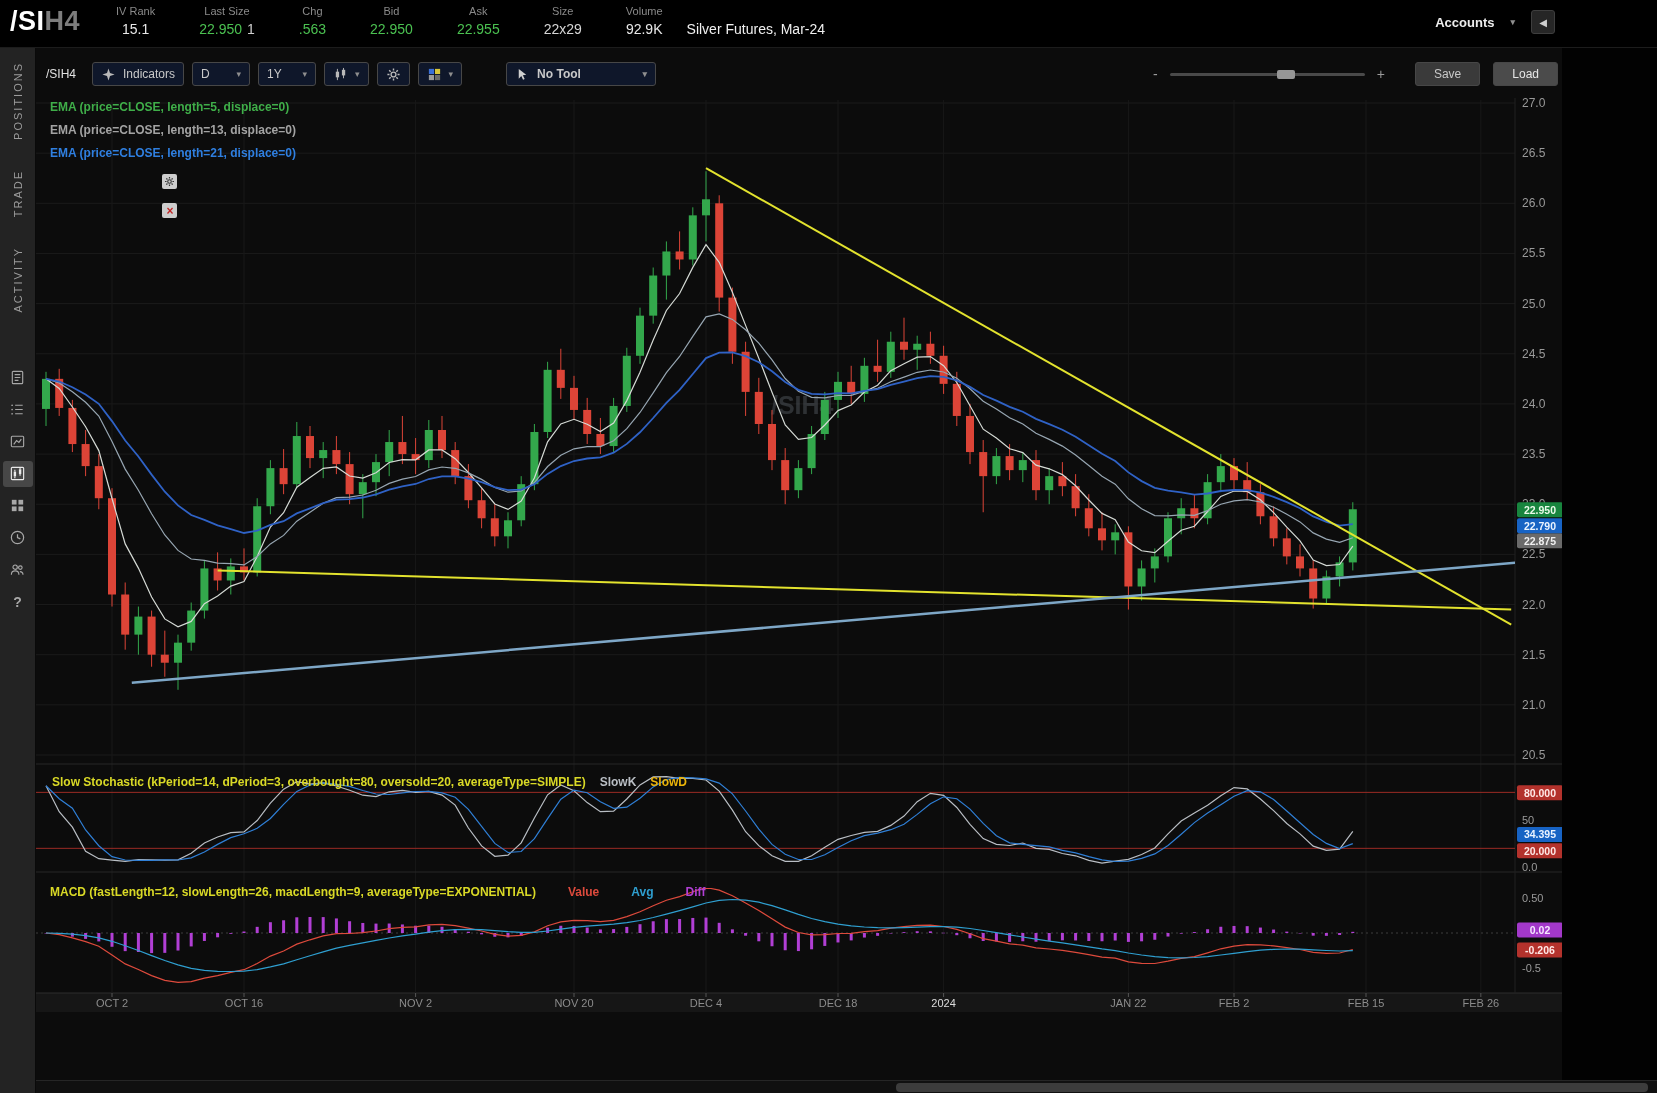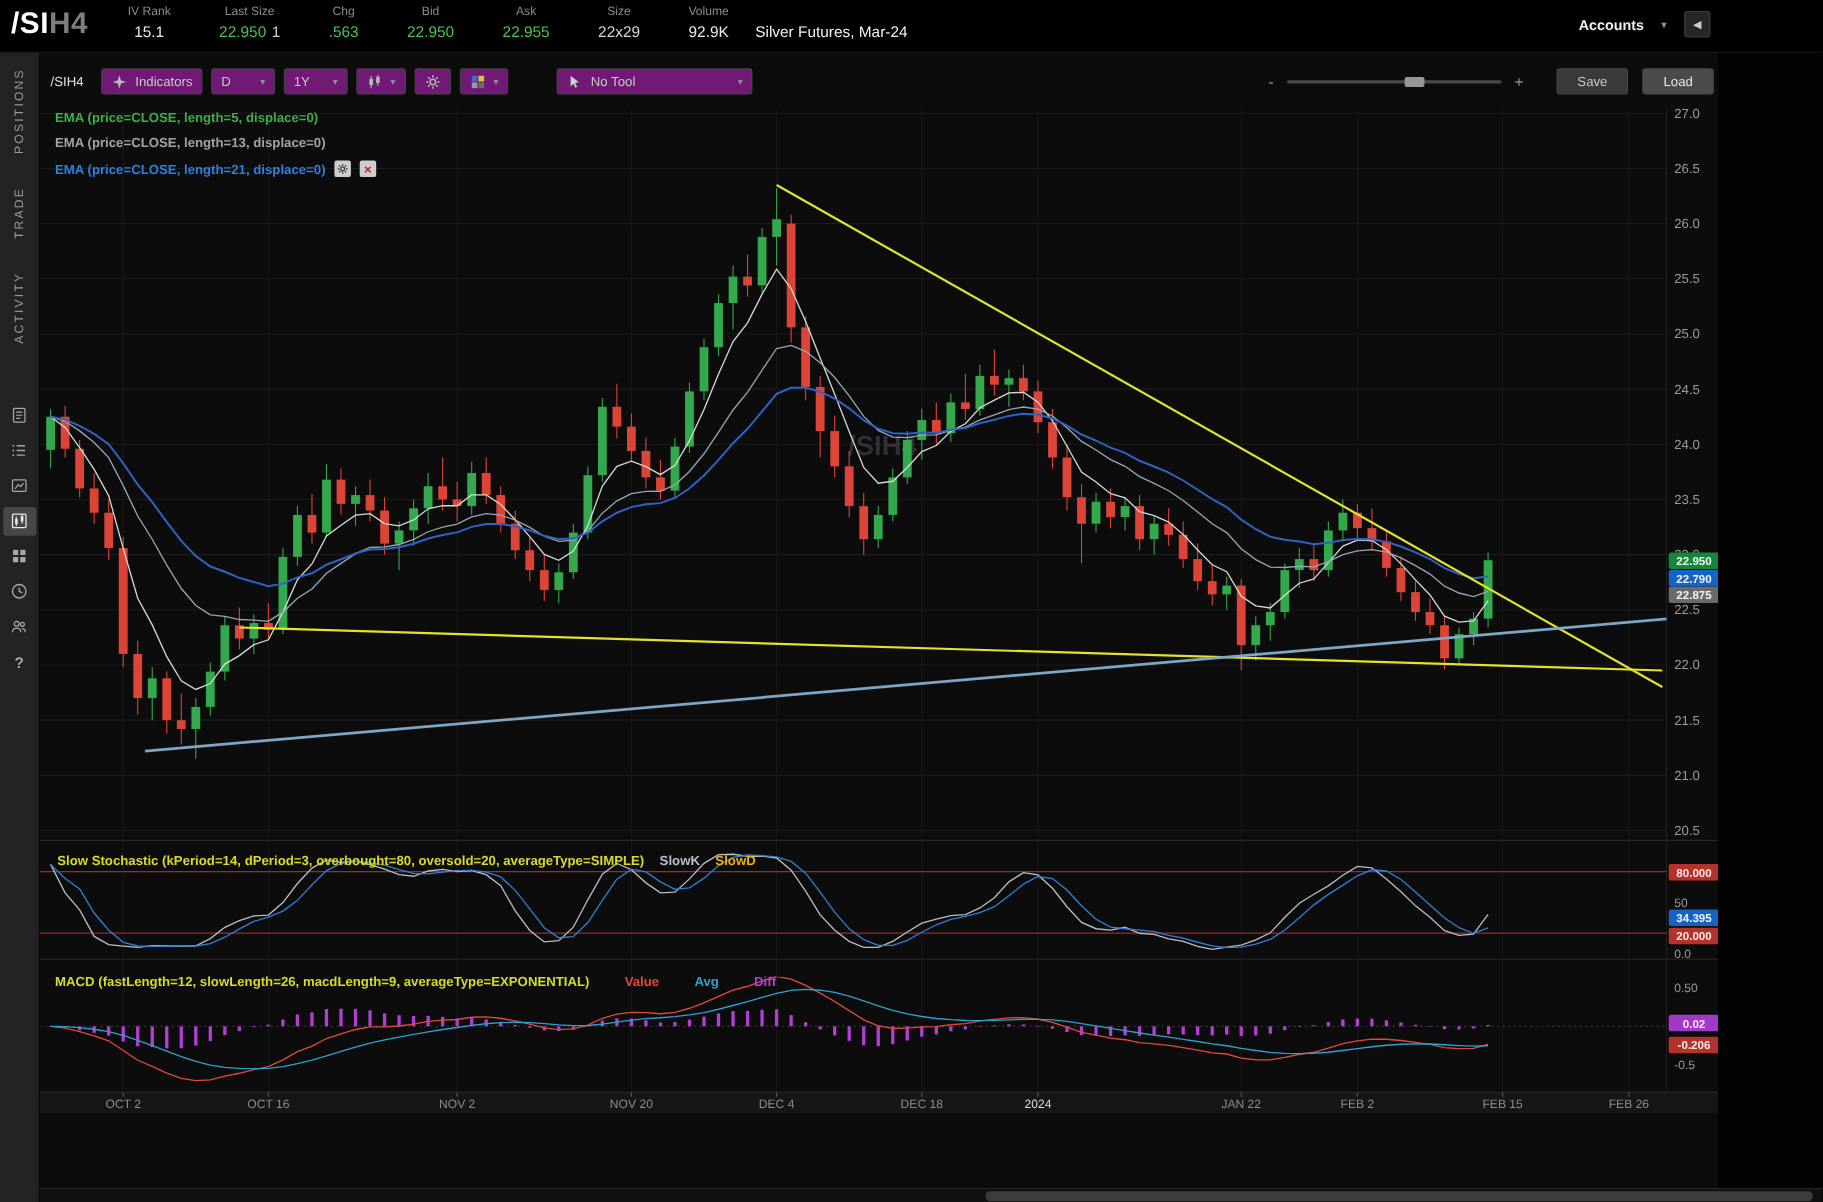--- a/index.html
+++ b/index.html
@@ -35,39 +35,39 @@
     border-radius:3px; color:#a8a8a8; cursor:pointer; font-size:14px; font-weight:bold; }
   .rail-icon.active { background:#474747; color:#eaeaea; }
 
   
   .chartpane { position:absolute; left:36px; top:48px; width:1526px; height:1045px; background:#0c0c0c; }
   .right-gap { position:absolute; left:1562px; top:48px; width:95px; height:1045px; background:#020202; }
 
   .toolbar { position:absolute; left:4px; top:13px; height:26px; width:1518px;
     display:flex; align-items:center; gap:8px; }
   .tb-symbol { color:#e2e2e2; font-size:12px; margin:0 8px 0 6px; cursor:pointer; }
-  .tb-btn,.tb-dd,.tb-iconbtn,.tb-save,.tb-load { height:24px; background:#701a75; border:1px solid #474747;
+  .tb-btn,.tb-dd,.tb-iconbtn,.tb-save,.tb-load { height:24px; background:#0f172a; border:1px solid #474747;
     border-radius:3px; color:#c9c9c9; font-size:12px; display:inline-flex; align-items:center; gap:7px;
     padding:0 8px; cursor:pointer; font-family:inherit; white-space:nowrap; }
   .tb-dd.dd-period,.tb-dd.dd-range { width:58px; justify-content:space-between; }
-  .tb-dd.dd-tool { width:178px; margin-left:36px; }
+  .tb-dd.dd-tool { width:150px; margin-left:36px;font-weight:bold; }
   .tb-dd.dd-tool .lbl { flex:1; }
   .tb-zoom { margin-left:auto; display:flex; align-items:center; gap:12px; }
   .zoom-track { width:195px; height:3px; background:#4a4a4a; position:relative; border-radius:2px; cursor:pointer; }
   .zoom-handle { position:absolute; left:55%; top:-3px; width:18px; height:9px; background:#969696; border-radius:2px; }
   .zoom-minus,.zoom-plus { color:#9a9a9a; font-size:14px; cursor:pointer; }
   .tb-save { margin-left:22px; padding:0 18px; background:#3a3a3a; }
   .tb-load { margin-left:5px; padding:0 18px; background:#4b4b4b; color:#e6e6e6; }
 
   #chart-svg { position:absolute; left:0; top:44px; display:block; }
   svg text { font-family:"Liberation Sans", sans-serif; }
 
   .study-label { position:absolute; font-size:12px; font-weight:bold; display:flex; gap:14px;
     align-items:center; white-space:nowrap; cursor:default; }
-  .ema1 { left:14px; top:52px; } .ema2 { left:14px; top:75px; } .ema3 { left:14px; top:98px; }
+  .ema1 { left:14px; top:52px; } .ema2 { left:14px; top:75px; } .ema3 { left:14px; top:98px;flex-direction:column; }
   .stoch-label { left:16px; top:727px;justify-content:space-between; }
   .macd-label { left:14px; top:837px;gap:32px; }
   .mini-btn { width:15px; height:15px; background:#cdcdcd; border-radius:2px; display:inline-flex;
     align-items:center; justify-content:center; cursor:pointer; margin-left:-6px; }
   .mini-btn.x { color:#c22525; font-weight:bold; font-size:12px; line-height:1; }
   .study-label .leg { font-weight:bold; }
 
   .hscroll { position:absolute; left:36px; top:1080px; width:1621px; height:13px; background:#101010;
     border-top:1px solid #262626; }
   .hscroll-handle { position:absolute; left:860px; top:2px; width:752px; height:9px;

